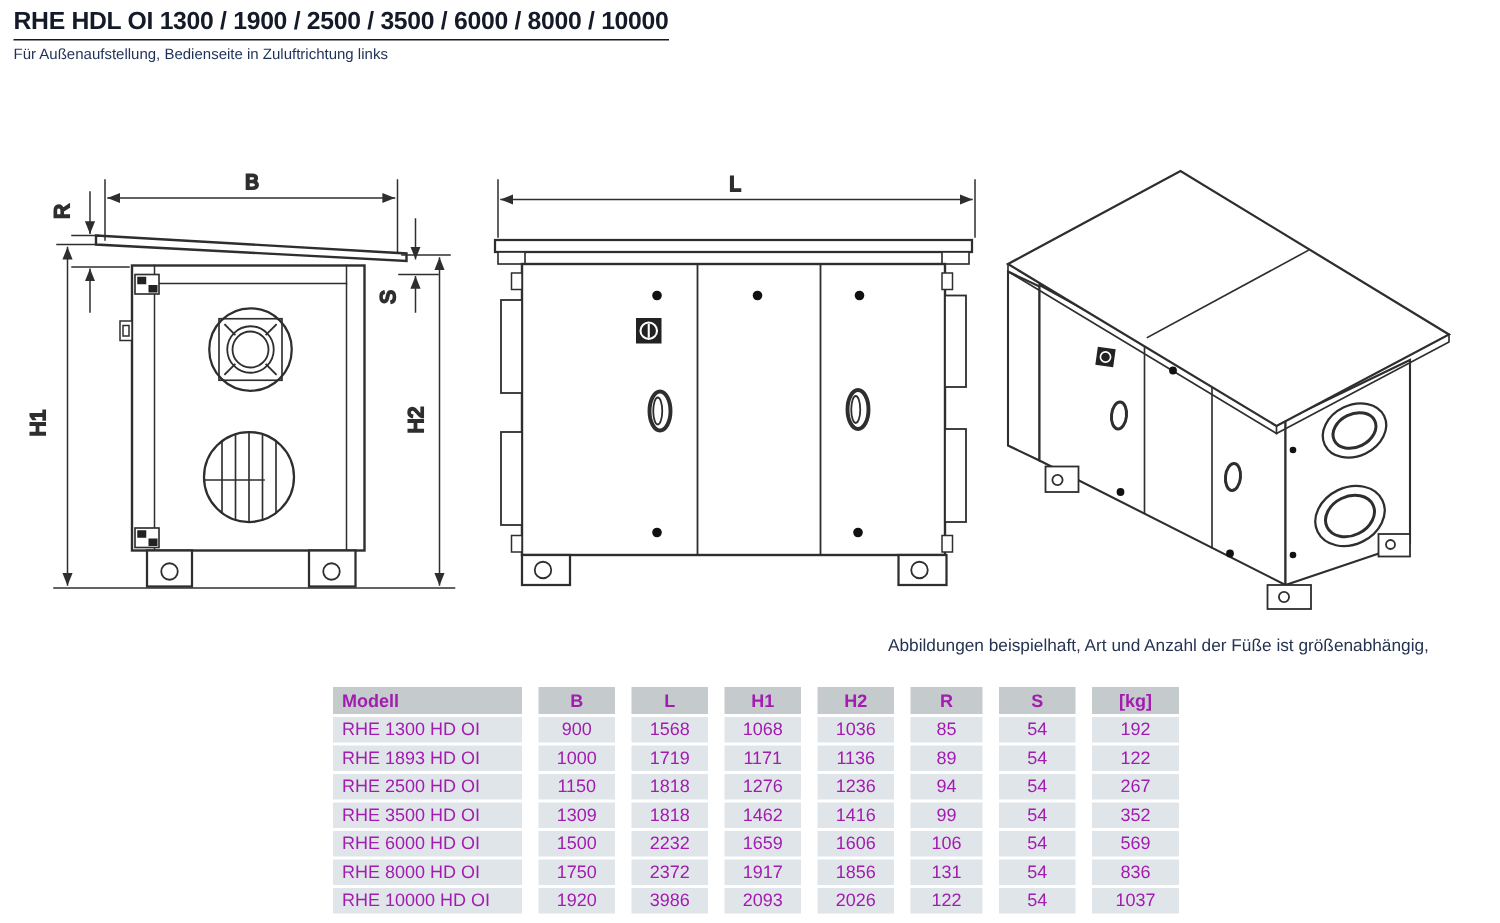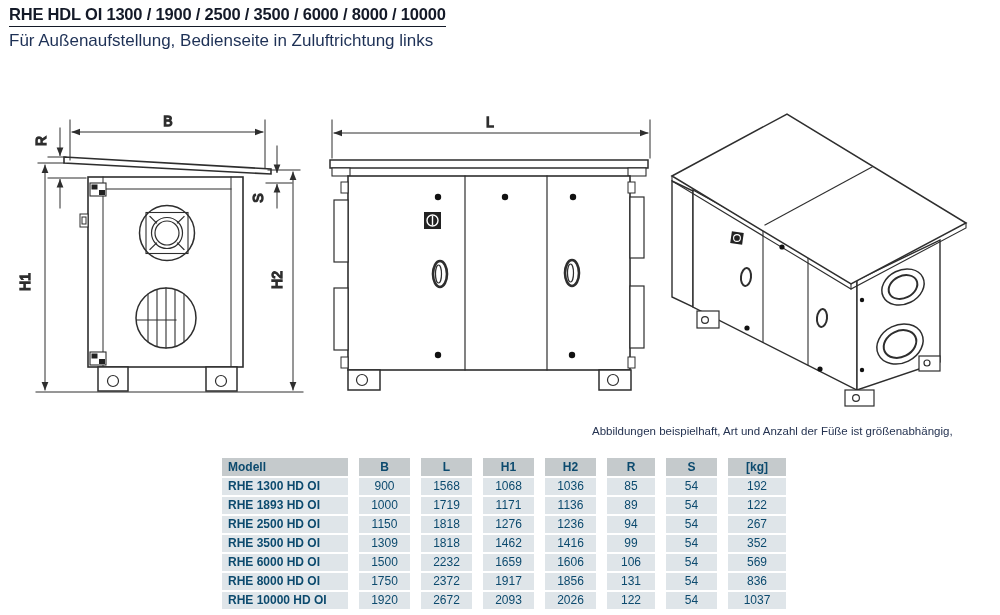--- a/index.html
+++ b/index.html
@@ -3,38 +3,38 @@
 <meta charset="utf-8">
 <style>
   html,body{margin:0;padding:0;background:#ffffff;}
   #page{position:relative;width:1000px;height:615px;background:#fff;
         font-family:"Liberation Sans",sans-serif;overflow:hidden;padding-left:28px;}
 
   
   #title{position:absolute;left:9px;top:5px;font-size:16.5px;font-weight:bold;
          color:#141a28;letter-spacing:-0.2px;border-bottom:1.6px solid #141a28;
          padding-bottom:2px;white-space:nowrap;}
-  #subtitle{position:absolute;left:9px;top:31px;font-size:17px;color:#1e3156;white-space:nowrap;}
+  #subtitle{position:absolute;left:9px;top:31px;font-size:10px;color:#1e3156;white-space:nowrap;}
 
   
   #drawings{position:absolute;left:0;top:90px;width:1000px;height:370px;}
   svg text{font-family:"Liberation Sans",sans-serif;font-size:14px;fill:#1c1c1c;}
 
   
   #note{position:absolute;left:592px;top:424px;font-size:11.5px;line-height:15px;
         color:#253351;white-space:nowrap;}
 
   
   #dim-table{position:absolute;left:222px;top:458px;width:536px;
-             font-size:12px;color:#0c4a6e;}
+             font-size:12px;color:#a21caf;}
   .trow{display:grid;grid-template-columns:126px 51px 51px 51px 51px 48px 51px 58px;
         column-gap:11px;margin-bottom:2px;}
   .trow > span{background:#dfe5e9;height:17px;line-height:17px;text-align:center;
                overflow:hidden;white-space:nowrap;}
-  .trow > span.model{text-align:left;padding-left:6px;font-weight:bold;
+  .trow > span.model{text-align:left;padding-left:6px;font-weight:normal;
                      width:120px;box-sizing:content-box;}
   .trow.head > span{background:#c5cacc;height:18px;line-height:18px;font-weight:bold;}
 </style>
 </head>
 <body>
 
 <div id="page">
 
   <div id="title">RHE HDL OI 1300 / 1900 / 2500 / 3500 / 6000 / 8000 / 10000</div>
   <div id="subtitle">Für Außenaufstellung, Bedienseite in Zuluftrichtung links</div>
@@ -304,21 +304,21 @@
       <span>2372</span>
       <span>1917</span>
       <span>1856</span>
       <span>131</span>
       <span>54</span>
       <span>836</span>
     </div>
     <div class="trow">
       <span class="model">RHE 10000 HD OI</span>
       <span>1920</span>
-      <span>2672</span>
+      <span>3986</span>
       <span>2093</span>
       <span>2026</span>
       <span>122</span>
       <span>54</span>
       <span>1037</span>
     </div>
   </div>
 
 </div>
 

